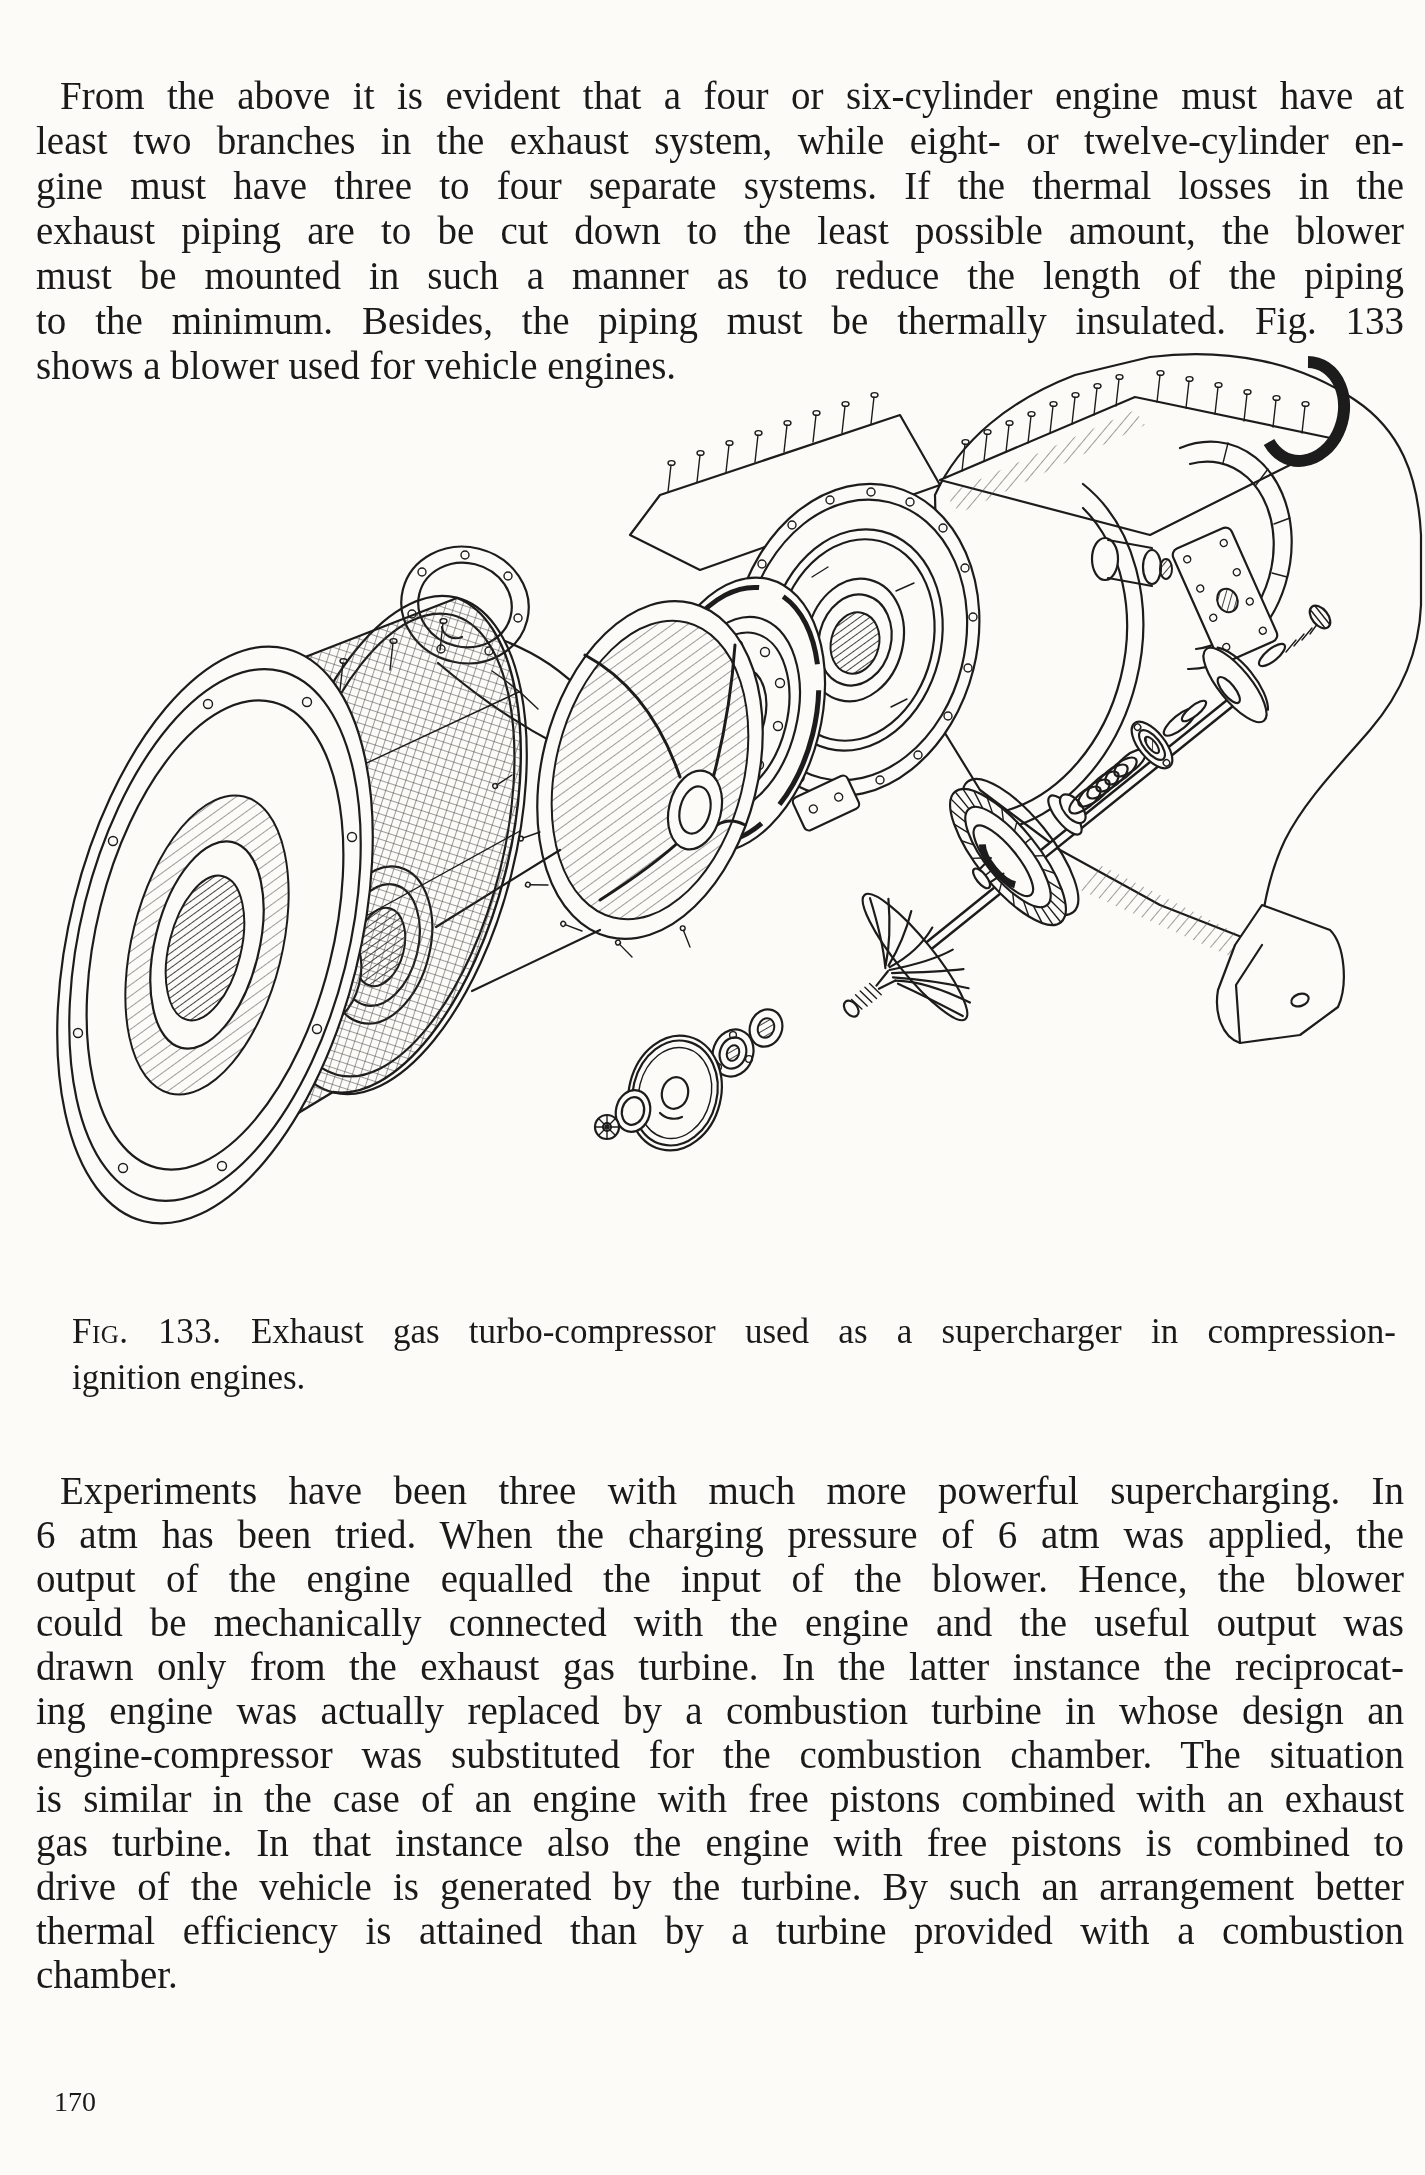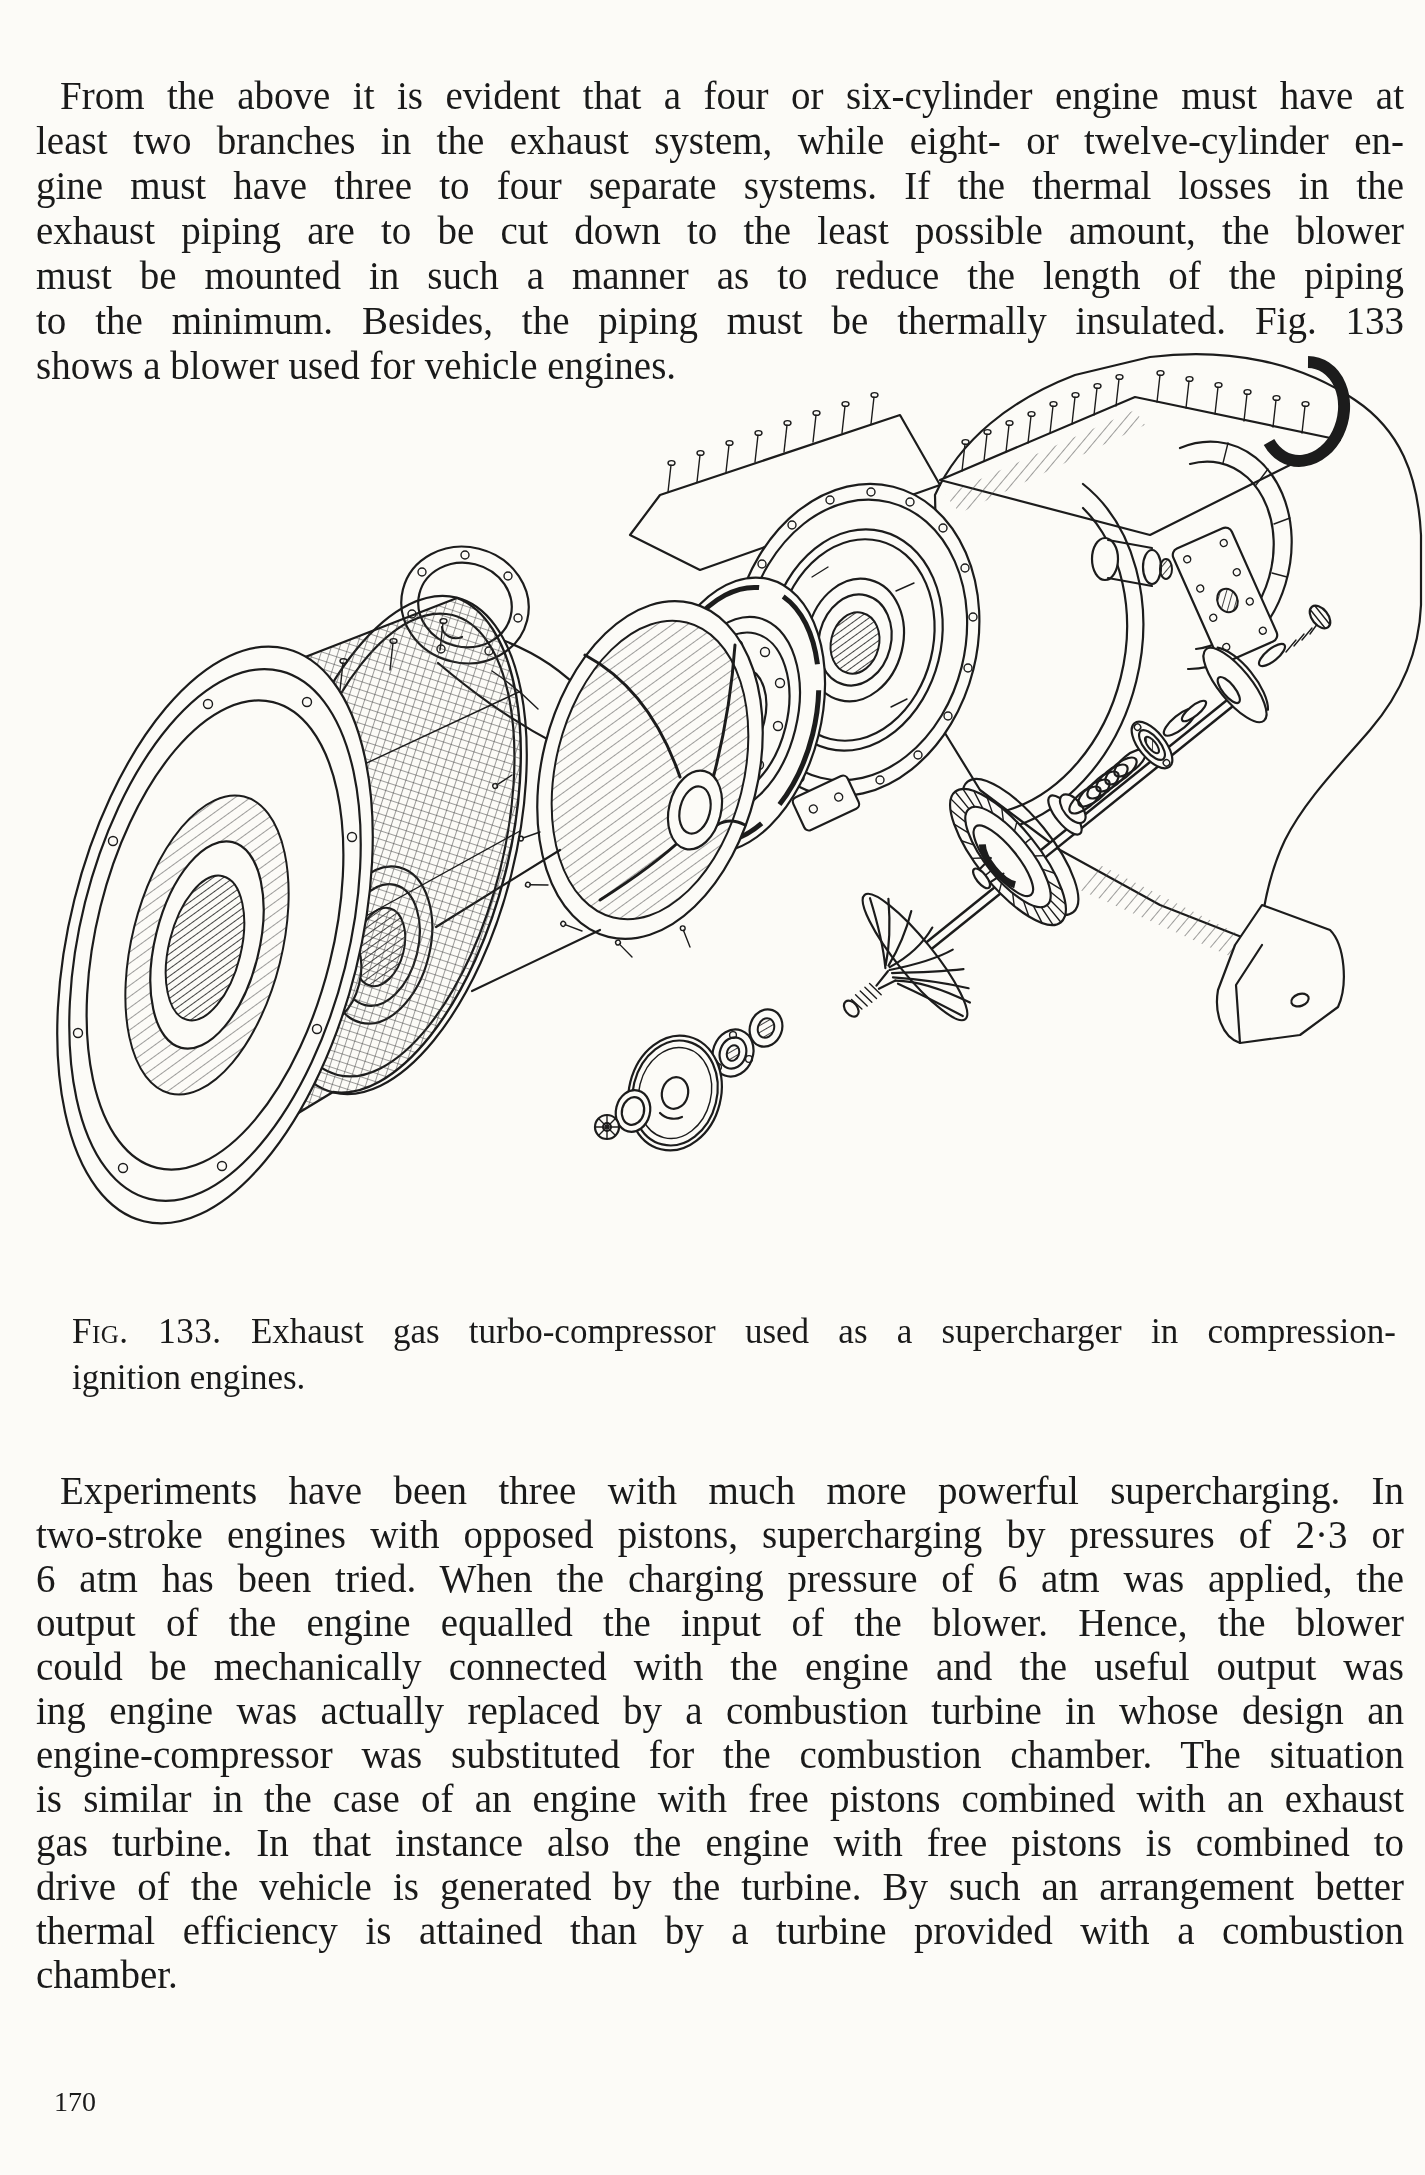--- a/index.html
+++ b/index.html
@@ -349,24 +349,24 @@
     </svg>
   </div>
 
   <p id="caption">
     <span class="cap1"><span class="cap-label">Fig. 133.</span> <span>Exhaust gas turbo-compressor used as a supercharger in compression-</span></span>
     <span class="cap2">ignition engines.</span>
   </p>
 
   <p class="para" id="para2">
     <span class="ln first">Experiments have been three with much more powerful supercharging. In</span>
-    <span class="ln">two-stroke engines with opposed pistons, supercharging by pressures of 2·3 or</span>
     <span class="ln">6 atm has been tried. When the charging pressure of 6 atm was applied, the</span>
     <span class="ln">output of the engine equalled the input of the blower. Hence, the blower</span>
     <span class="ln">could be mechanically connected with the engine and the useful output was</span>
+    <span class="ln">drawn only from the exhaust gas turbine. In the latter instance the reciprocat-</span>
     <span class="ln">ing engine was actually replaced by a combustion turbine in whose design an</span>
     <span class="ln">engine-compressor was substituted for the combustion chamber. The situation</span>
     <span class="ln">is similar in the case of an engine with free pistons combined with an exhaust</span>
     <span class="ln">gas turbine. In that instance also the engine with free pistons is combined to</span>
     <span class="ln">drive of the vehicle is generated by the turbine. By such an arrangement better</span>
     <span class="ln">thermal efficiency is attained than by a turbine provided with a combustion</span>
     <span class="ln endp">chamber.</span>
   </p>
 
   <div id="pagenum">170</div>

